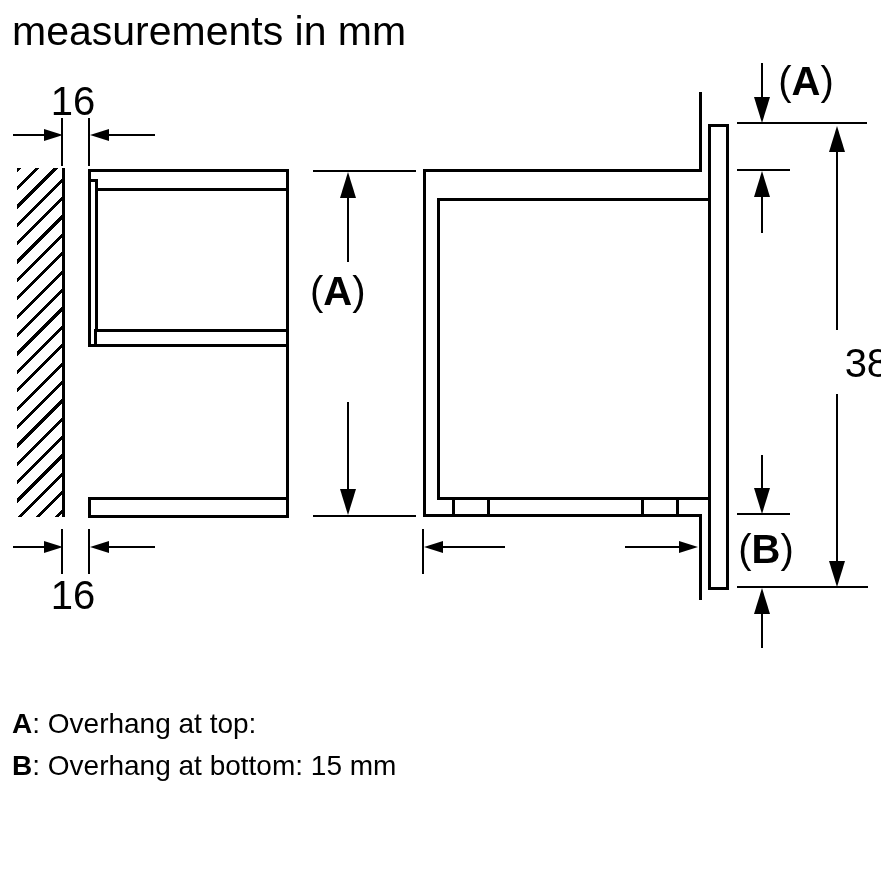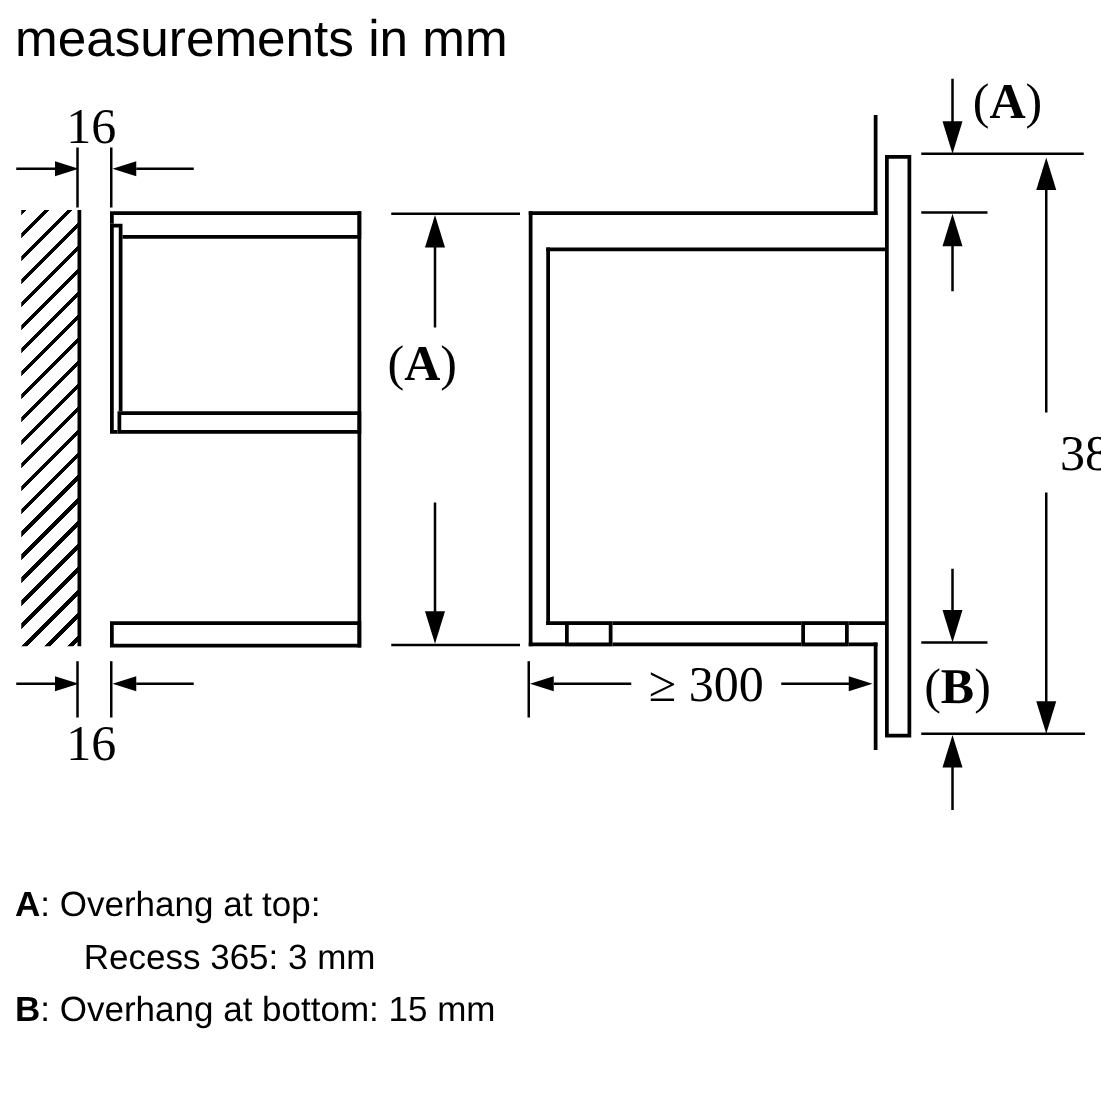--- a/index.html
+++ b/index.html
@@ -9,21 +9,21 @@
   }
   .ln{position:absolute;background:#000;}          
   .dim{position:absolute;background:#000;}         
   .rc{position:absolute;border:3px solid #000;background:#fff;box-sizing:border-box;}
   .ar{position:absolute;width:0;height:0;}
   
   .ar.right{border-top:6px solid transparent;border-bottom:6px solid transparent;border-left:19px solid #000;}
   .ar.left {border-top:6px solid transparent;border-bottom:6px solid transparent;border-right:19px solid #000;}
   .ar.up   {border-left:8px solid transparent;border-right:8px solid transparent;border-bottom:26px solid #000;}
   .ar.down {border-left:8px solid transparent;border-right:8px solid transparent;border-top:26px solid #000;}
-  .txt{position:absolute;font-size:40px;line-height:1.05;white-space:nowrap;font-family:Liberation Serif, serif;}
+  .txt{position:absolute;font-size:40px;line-height:1.05;white-space:nowrap;}
   .center{text-align:center;}
   #title{position:absolute;left:12px;top:8px;font-size:41px;}
   #hatch{
     position:absolute;left:17px;top:168px;width:46px;height:349px;
     background:repeating-linear-gradient(135deg,#000 0,#000 3px,transparent 3px,transparent 13px);
   }
   #dim-mid-text{left:310px;top:270px;line-height:42px;}
   #legend{position:absolute;left:12px;top:703px;font-size:28px;line-height:42px;}
   #legend .indent{padding-left:55px;}
   b{font-weight:bold;}
@@ -80,21 +80,20 @@
   <div class="rc" style="left:641px;top:497px;width:38px;height:20px;"></div>
   <div class="ln" style="left:699px;top:92px;width:3px;height:80px;"></div>
   <div class="ln" style="left:699px;top:514px;width:3px;height:86px;"></div>
   <div class="rc" style="left:708px;top:124px;width:21px;height:466px;"></div>
 
   <div class="dim" style="left:422px;top:529px;width:2px;height:45px;"></div>
   <div class="ar left" style="left:424px;top:541px;"></div>
   <div class="dim" style="left:443px;top:546px;width:62px;height:2px;"></div>
   <div class="dim" style="left:625px;top:546px;width:55px;height:2px;"></div>
   <div class="ar right" style="left:679px;top:541px;"></div>
-  <div class="txt center" style="left:505px;top:527px;width:120px;">≥ 300</div>
 
   <div class="dim" style="left:761px;top:63px;width:2px;height:38px;"></div>
   <div class="ar down" style="left:754px;top:97px;"></div>
   <div class="dim" style="left:737px;top:122px;width:130px;height:2px;"></div>
   <div class="dim" style="left:737px;top:169px;width:53px;height:2px;"></div>
   <div class="ar up" style="left:754px;top:171px;"></div>
   <div class="dim" style="left:761px;top:195px;width:2px;height:38px;"></div>
   <div class="txt center" style="left:770px;top:60px;width:72px;"><span>(</span><b>A</b><span>)</span></div>
 
   <div class="ar up" style="left:829px;top:126px;"></div>
@@ -106,17 +105,16 @@
 
   <div class="dim" style="left:761px;top:455px;width:2px;height:36px;"></div>
   <div class="ar down" style="left:754px;top:488px;"></div>
   <div class="dim" style="left:737px;top:513px;width:53px;height:2px;"></div>
   <div class="txt center" style="left:731px;top:528px;width:70px;"><span>(</span><b>B</b><span>)</span></div>
   <div class="ar up" style="left:754px;top:588px;"></div>
   <div class="dim" style="left:761px;top:612px;width:2px;height:36px;"></div>
 
   <div id="legend">
     <div><b>A</b><span>: Overhang at top:</span></div>
-    <div class="indent">Recess 365: 3 mm</div>
     <div><b>B</b><span>: Overhang at bottom: 15 mm</span></div>
   </div>
 
 </div>
 
 </body></html>

